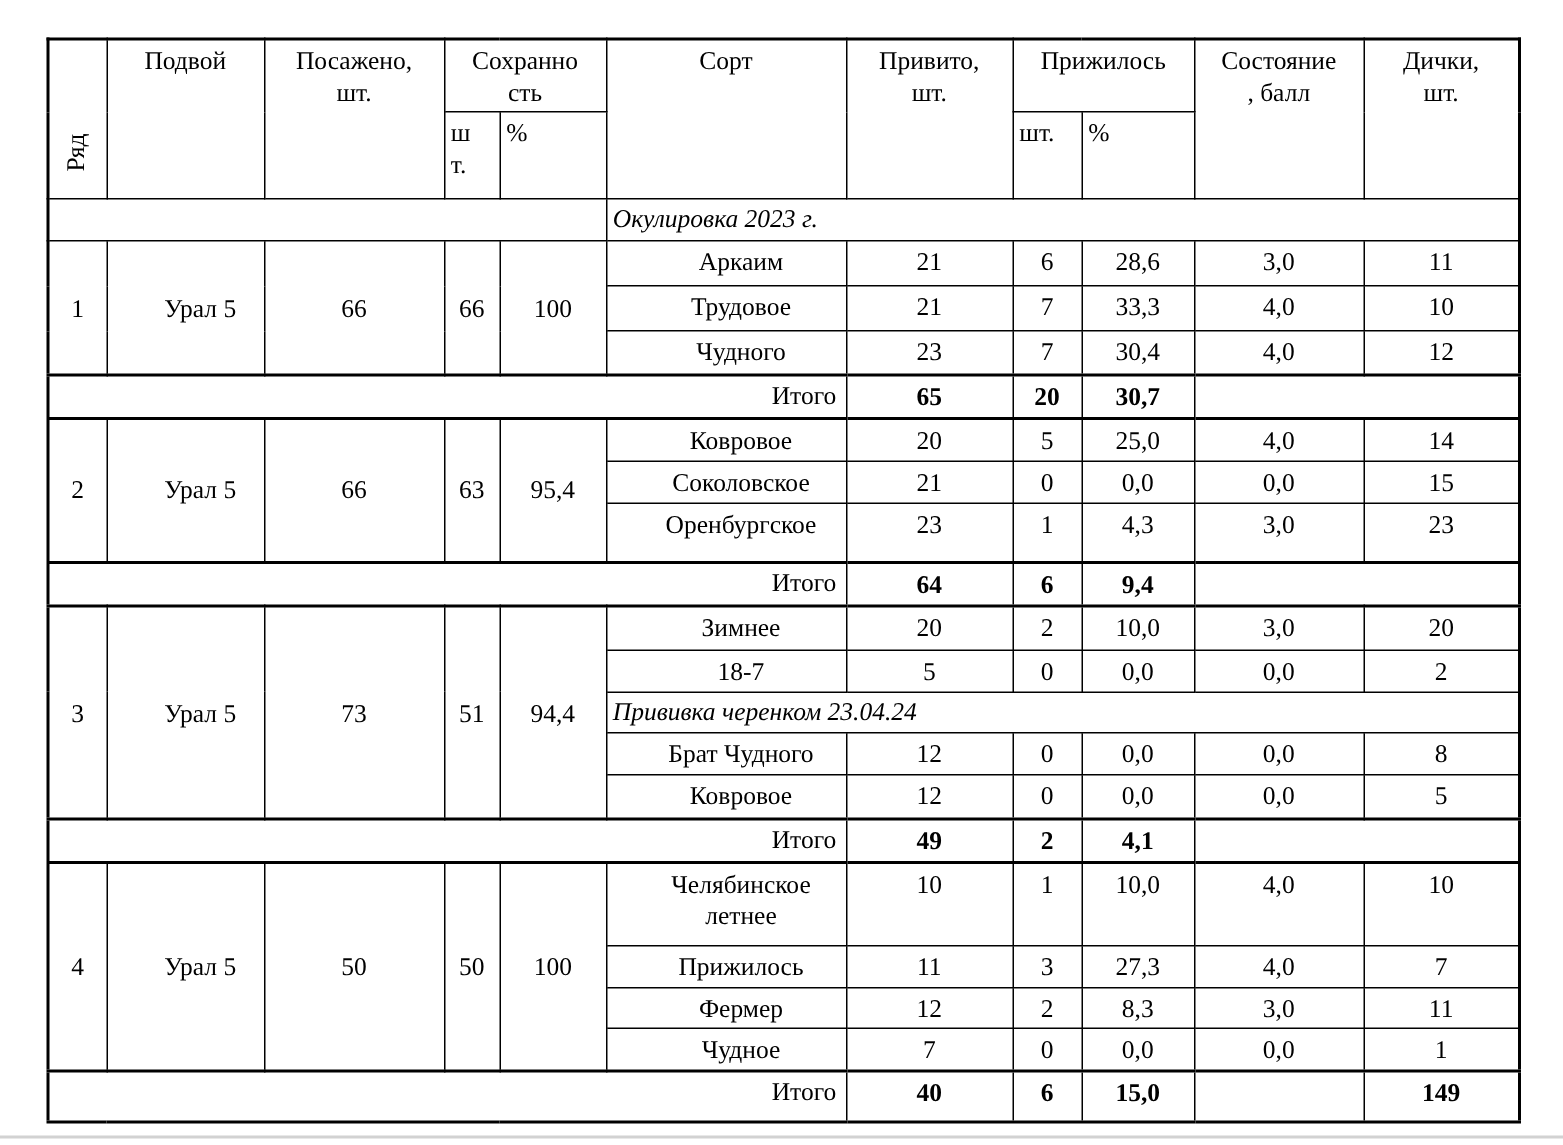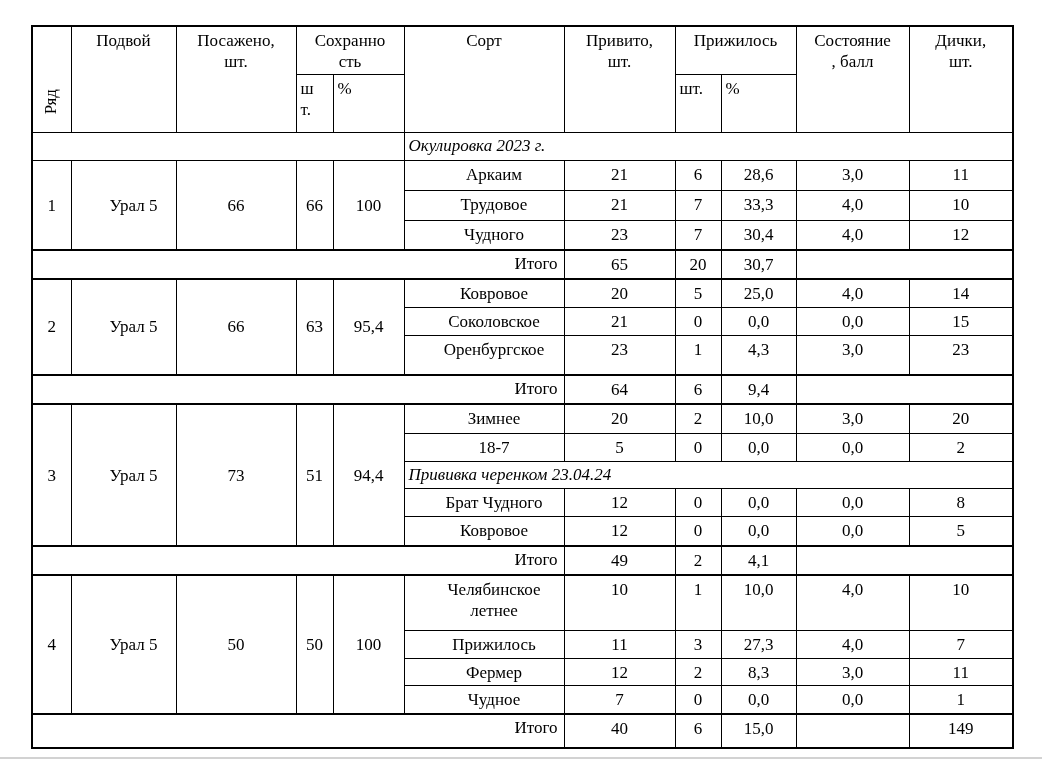--- a/index.html
+++ b/index.html
@@ -73,21 +73,21 @@
     border-top: 2px solid #000000;
     border-bottom: 2px solid #000000;
   }
   td.total-label {
     text-align: right;
     padding-right: 6px;
     padding-top: 3px;
     margin-top: 48px;
   }
   td.b {
-    font-weight: normal;
+    font-weight: bold;
   }
   .bottom-divider {
     position: absolute;
     left: 0;
     top: 757px;
     width: 1042px;
     height: 2px;
     background: #d2d2d2;
   }
 </style>

